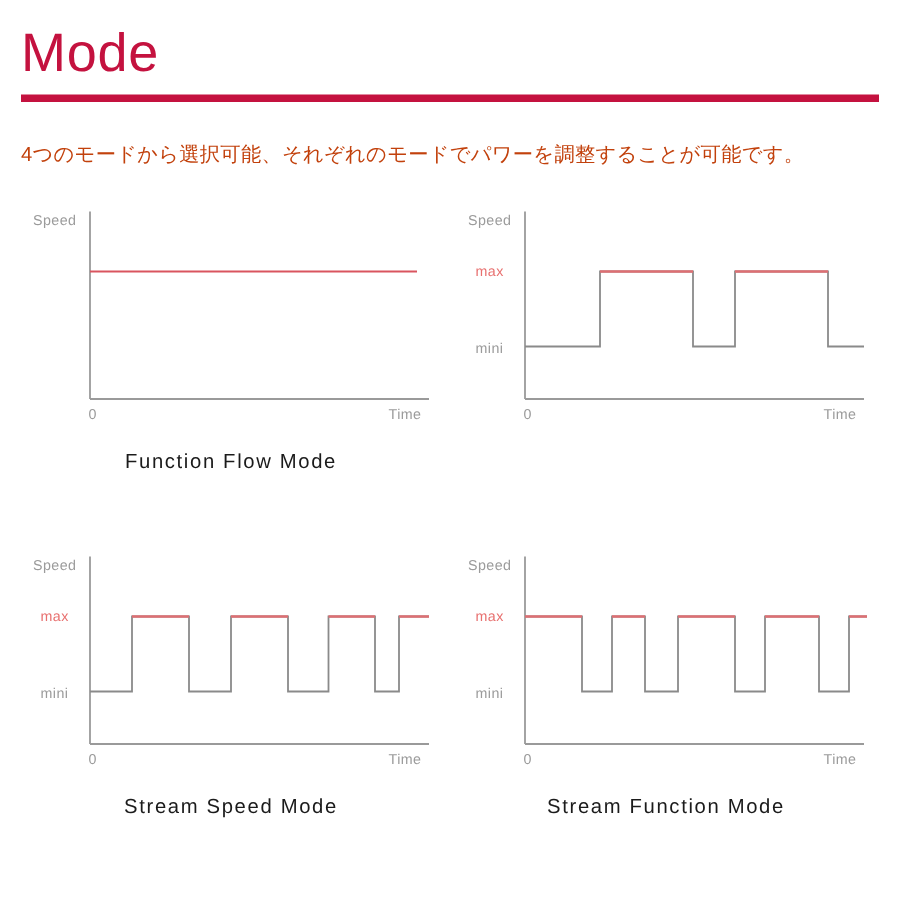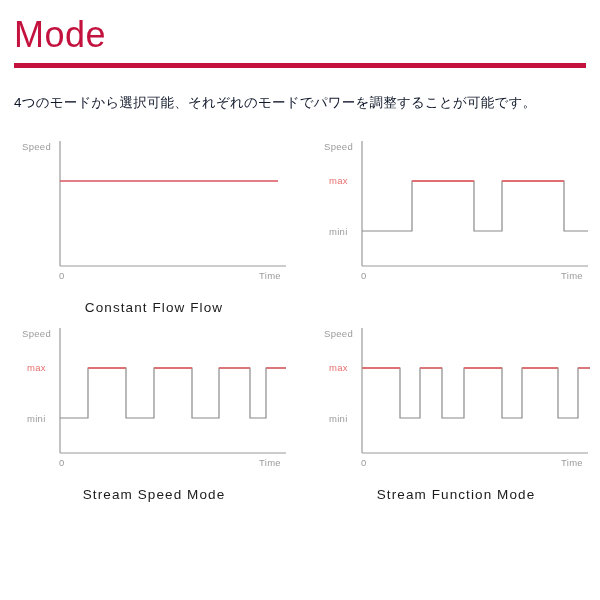--- a/index.html
+++ b/index.html
@@ -36,34 +36,33 @@
   .title-rule {
     margin-top: 10px;
     width: 572px;
     height: 5px;
     background: #c4123f;
   }
   .intro-text {
     margin-top: 25px;
     font-size: 13.5px;
     line-height: 1.5;
-    color: #0f172a;
+    color: #c2410c;
     letter-spacing: 0.2px;
     white-space: nowrap;
   }
 
   
   .chart-grid {
     margin-top: 22px;
     display: grid;
     grid-template-columns: 290px 290px;
     grid-template-rows: 175px 175px;
     column-gap: 0px;
     row-gap: 55px;
-    gap: 12px;
   }
   .chart-cell {
     position: relative;
   }
   .chart-figure {
     position: relative;
     width: 280px;
     height: 145px;
   }
   .chart-figure svg {
@@ -132,21 +131,21 @@
       <div class="chart-figure">
         <svg width="280" height="145" viewBox="0 0 280 145">
           <text class="ax-label" x="8" y="15">Speed</text>
           <path class="axis-line" d="M 46 6 L 46 131"></path>
           <path class="axis-line" d="M 46 131 L 272 131"></path>
           <path class="wave-red-thin" d="M 46 46 L 264 46"></path>
           <text class="ax-label" x="45" y="144">0</text>
           <text class="ax-label" x="245" y="144">Time</text>
         </svg>
       </div>
-      <div class="chart-caption">Constant Flow Flow</div>
+      <div class="chart-caption">Function Flow Mode</div>
     </div>
 
     <div class="chart-cell">
       <div class="chart-figure">
         <svg width="280" height="145" viewBox="0 0 280 145">
           <text class="ax-label" x="8" y="15">Speed</text>
           <text class="ax-label-max" x="13" y="49">max</text>
           <text class="ax-label" x="13" y="100">mini</text>
           <path class="axis-line" d="M 46 6 L 46 131"></path>
           <path class="axis-line" d="M 46 131 L 272 131"></path>

